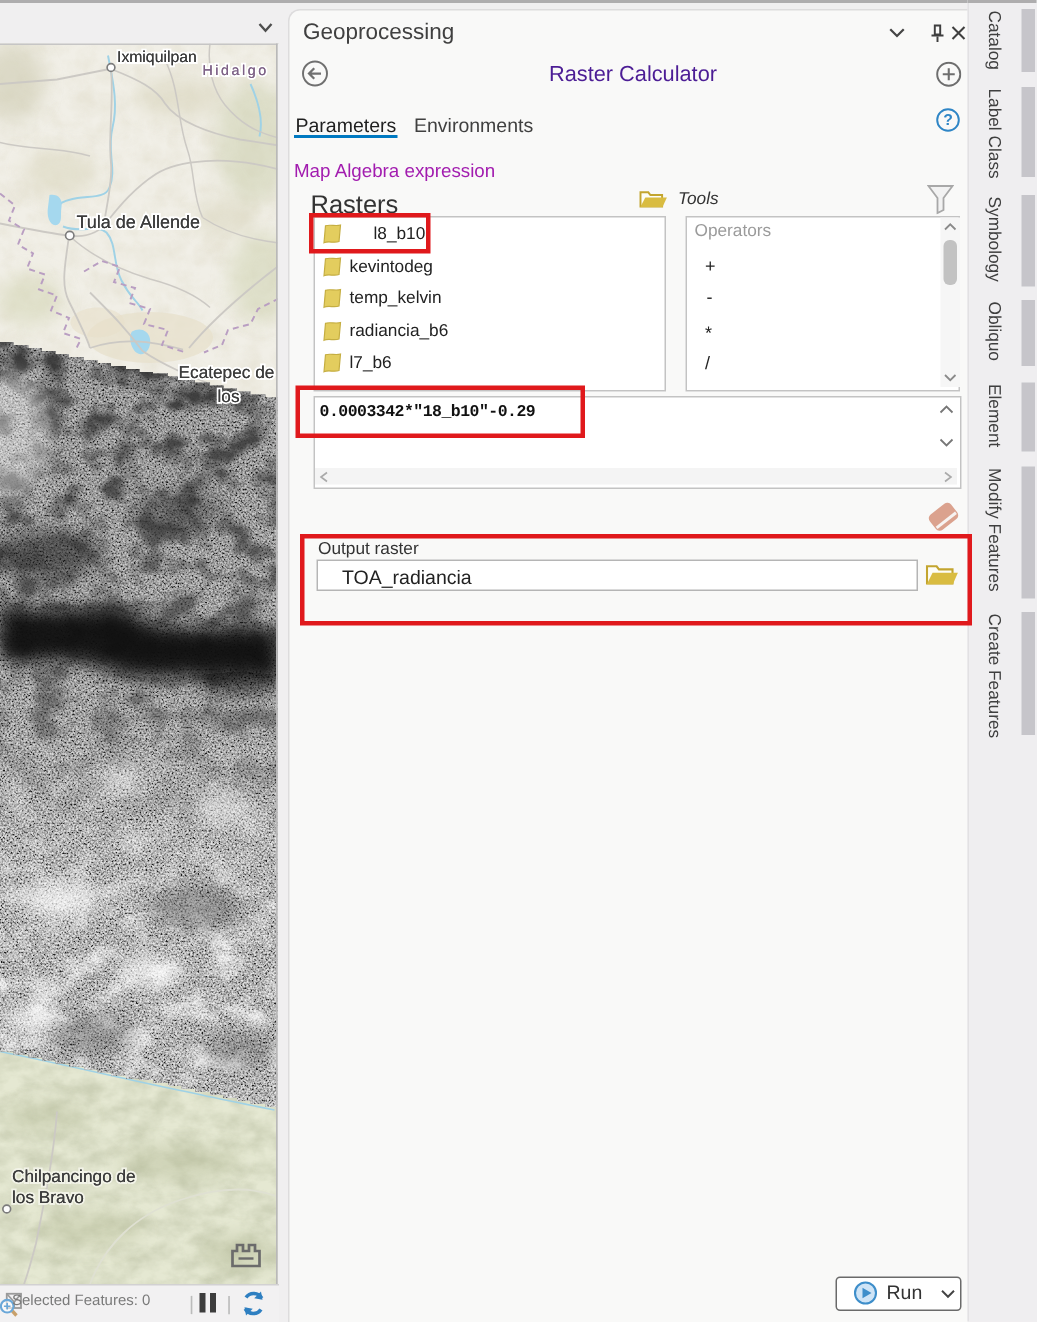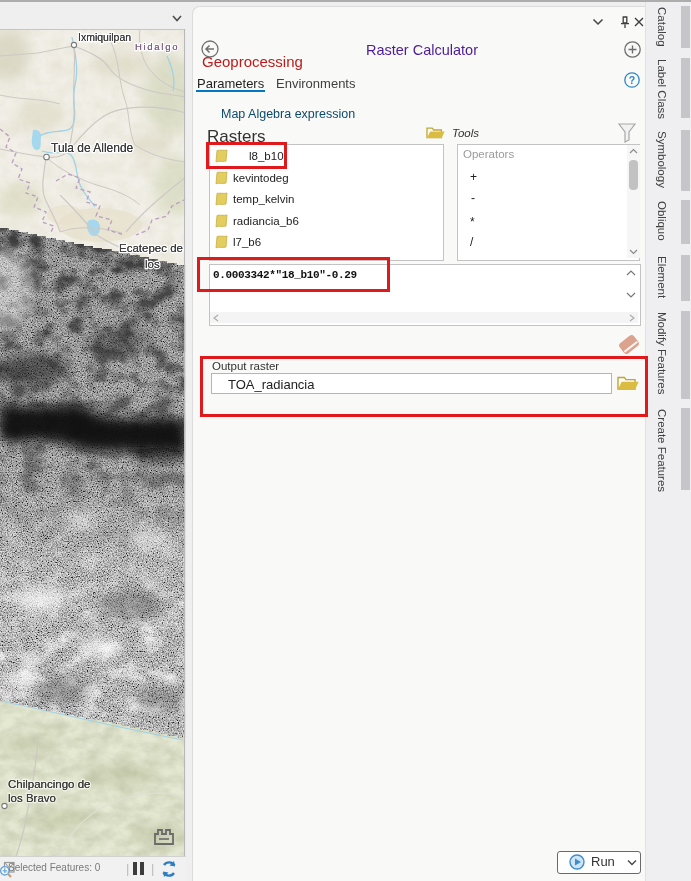--- a/index.html
+++ b/index.html
@@ -192,21 +192,21 @@
         <path d="M14.5,5.5 A6.2,6.2 0 0 0 4,5"></path>
         <path d="M3.5,12.5 A6.2,6.2 0 0 0 14,13"></path>
       </g>
       <path d="M14,1 L15,6.5 L9.5,5.5 Z" fill="#2e7fc1"></path>
       <path d="M4,17 L3,11.5 L8.5,12.5 Z" fill="#2e7fc1"></path>
     </svg>
 </div>
 
 <div class="abs" style="left:192px;top:6px;width:453px;height:875px;background:#f9f9f8;border-left:1px solid #dddcdd;border-top:1px solid #dddcdd;border-radius:8px 0 0 0;"></div>
 
-<div class="lbl" style="left:202px;top:13px;font-size:15px;color:#b91c1c;margin-top:40px;">Geoprocessing</div>
+<div class="lbl" style="left:202px;top:13px;font-size:15px;color:#404040;">Geoprocessing</div>
 <svg class="abs" style="left:592px;top:18px" width="12" height="8" viewBox="0 0 12 8">
     <path d="M1.5 1.5 L6 6 L10.5 1.5" fill="none" stroke="#454545" stroke-width="1.5"></path>
   </svg>
 <svg class="abs" style="left:620px;top:16px" width="10" height="13" viewBox="0 0 10 13">
     <g stroke="#3f3f3f" stroke-width="1.3" fill="none">
       <path d="M3.2,1 L6.8,1 L6.8,7 L3.2,7 Z"></path>
       <path d="M1,7.6 L9,7.6"></path>
       <path d="M5,8.3 L5,12"></path>
     </g>
   </svg>
@@ -225,21 +225,21 @@
   </svg>
 
 <div class="lbl" style="left:197px;top:76px;font-size:13px;color:#1f1f1f;">Parameters</div>
 <div class="lbl" style="left:276px;top:76px;font-size:13px;color:#404040;">Environments</div>
 <div class="abs" style="left:196px;top:90px;width:69px;height:2px;background:#0079c1"></div>
 <svg class="abs" style="left:624px;top:72px" width="16" height="16" viewBox="0 0 16 16">
     <circle cx="8" cy="8" r="7.2" fill="none" stroke="#2f86c6" stroke-width="1.3"></circle>
     <text x="8" y="11.5" font-size="10.5" font-weight="bold" text-anchor="middle" fill="#2f86c6" font-family="Liberation Sans,sans-serif">?</text>
   </svg>
 
-<div class="lbl" style="left:221px;top:107px;font-size:12.5px;color:#0c4a6e;">Map Algebra expression</div>
+<div class="lbl" style="left:196px;top:107px;font-size:12.5px;color:#a21caf;">Map Algebra expression</div>
 <div class="lbl" style="left:207px;top:127px;font-size:17px;color:#333;">Rasters</div>
 <div class="lbl" style="left:452px;top:127px;font-size:11.5px;color:#333;font-style:italic;">Tools</div>
 
 <svg class="abs" style="left:426px;top:125px" width="19" height="15" viewBox="0 0 19 15">
     <path d="M1,3.2 L6.2,3.2 L7.6,5 L15.4,5 L15.4,12.6 L1,12.6 Z" fill="#fdfdf6" stroke="#c3a52f" stroke-width="1.3"></path>
     <path d="M0.9,13 L4.2,6.6 L18.6,6.6 L15.7,13 Z" fill="#d9bc41"></path>
   </svg>
 
 <svg class="abs" style="left:618px;top:123px" width="18" height="20" viewBox="0 0 18 20">
     <path d="M1,1 L17,1 L11,9 L11,17 L7,19 L7,9 Z" fill="#f2f2f2" stroke="#a8a8a8" stroke-width="1.2"></path>

